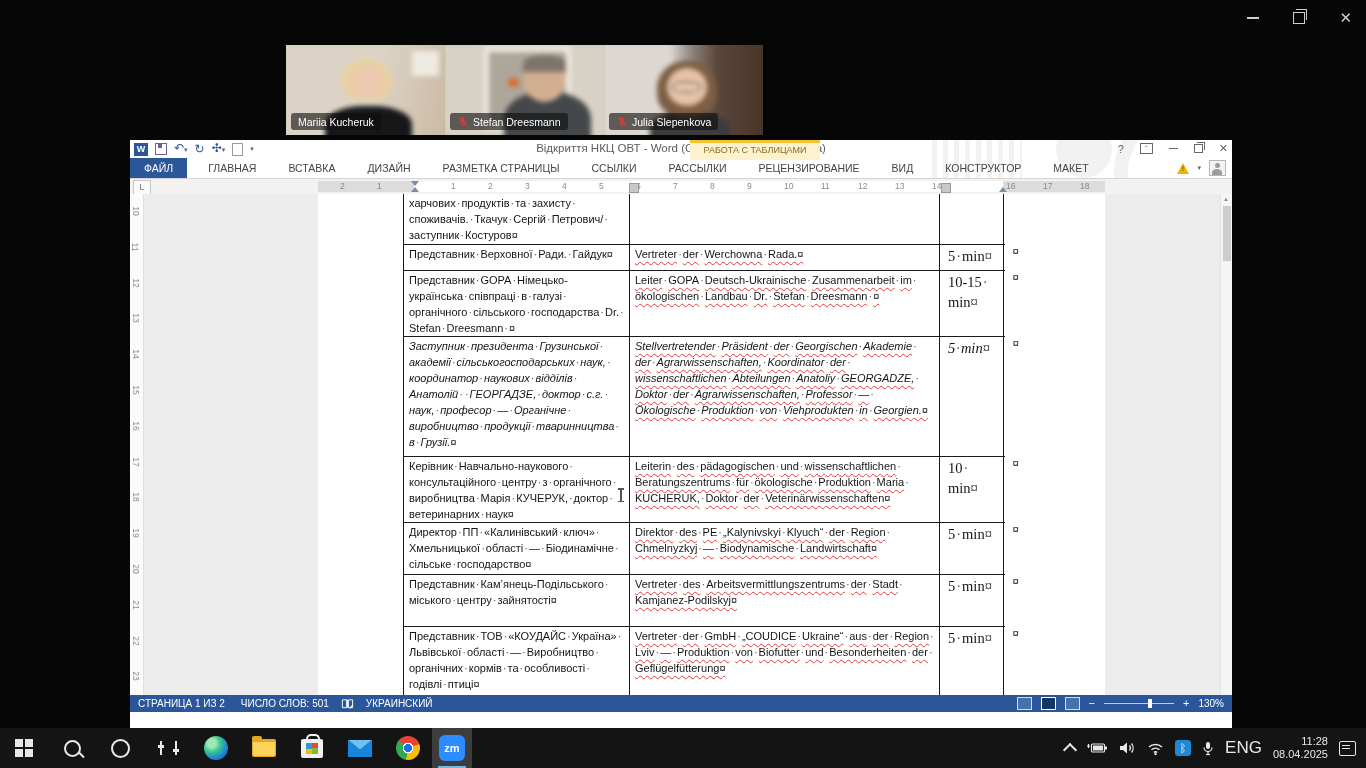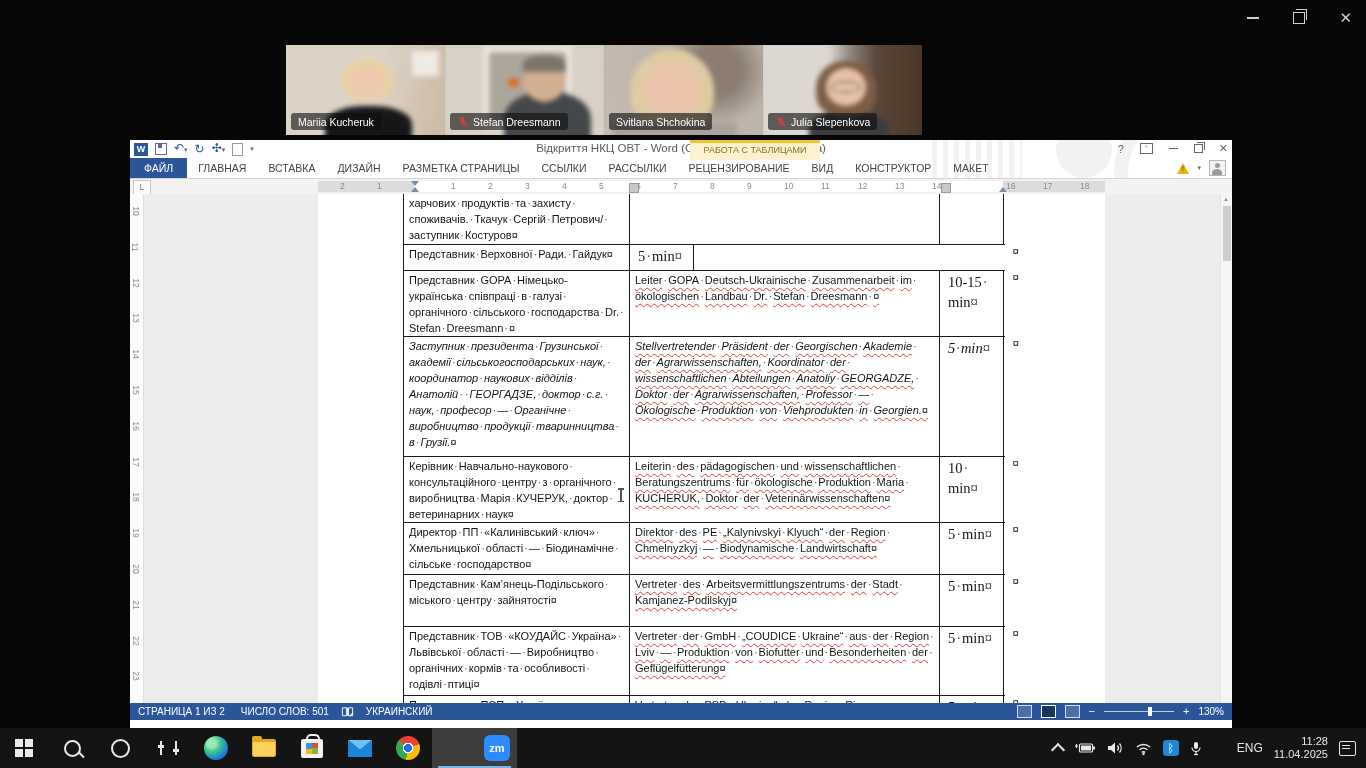--- a/index.html
+++ b/index.html
@@ -64,21 +64,21 @@
   #wtitle{left:0;top:2px;width:100%;text-align:center;font-size:11.5px;color:#5c5c5c;pointer-events:none;}
   #ctx-label{left:560px;top:0;width:130px;height:17px;background:#fdf2d0;border-top:3px solid #f2c42d;
     color:#8a6d1f;font-size:9px;text-align:center;line-height:15px;white-space:nowrap;}
   #wctrl{right:4px;top:2px;display:flex;align-items:center;gap:16px;color:#666;}
   .wc-help{font-size:11px;}
   .wc-ribbon{width:11px;height:9px;border:1px solid #666;font-size:6px;line-height:8px;text-align:center;color:#666;}
   .wc-min{width:9px;height:1.5px;background:#666;}
   .wc-rest{width:7px;height:7px;border:1px solid #666;position:relative;background:#fff;}
   .wc-rest:before{content:"";position:absolute;left:2px;top:-3px;width:7px;height:7px;border:1px solid #666;border-bottom:none;border-left:none;}
   .wc-close{font-size:11px;}
-  #tabrow{left:0;top:18px;width:100%;height:20px;border-bottom:1px solid #d4d4d4;display:flex;align-items:stretch;font-size:10.5px;color:#444;}
+  #tabrow{left:0;top:18px;width:100%;height:20px;border-bottom:1px solid #d4d4d4;display:flex;align-items:stretch;font-size:10.5px;color:#444;gap:10px;}
   .wtab{padding:0 11px;display:flex;align-items:center;white-space:nowrap;}
   .wtab.file{background:#2b579a;color:#fff;padding:0 14px;}
   #acct{right:6px;top:20px;display:flex;align-items:center;gap:8px;}
   .warn-tri{width:0;height:0;border-left:6px solid transparent;border-right:6px solid transparent;border-bottom:11px solid #f0b400;position:relative;}
   .warn-tri:after{content:"!";position:absolute;left:-2px;top:1px;font-size:8px;color:#7a5c00;font-weight:bold;}
   .warn-caret{font-size:7px;color:#666;}
   .person-ic{width:15px;height:14px;border:1px solid #b5b5b5;background:#f3f3f3;position:relative;overflow:hidden;}
   .person-ic:before{content:"";position:absolute;left:4.5px;top:2px;width:5px;height:5px;border-radius:50%;background:#9c9c9c;}
   .person-ic:after{content:"";position:absolute;left:2px;top:8px;width:10px;height:7px;border-radius:50% 50% 0 0;background:#9c9c9c;}
 
@@ -113,34 +113,34 @@
   .fmark{color:#5a5a5a;padding:0 1px;}
   .rowend{position:absolute;right:-14px;top:0;font-size:11.5px;color:#1a1a1a;}
   #ibeam{left:490px;top:295px;width:1.5px;height:12px;background:#555;}
   #ibeam:before,#ibeam:after{content:"";position:absolute;left:-2px;width:5.5px;height:1.5px;background:#555;}
   #ibeam:before{top:-1px;} #ibeam:after{bottom:-1px;}
   #vscroll{right:0;top:0;width:11px;height:100%;background:#f5f5f5;border-left:1px solid #e2e2e2;}
   .scr-arrow{left:2px;font-size:6px;color:#8a8a8a;}
   #vthumb{left:1.5px;top:12px;width:8px;height:55px;background:#cdcdcd;}
 
   
-  #statusbar{left:0;bottom:8px;width:100%;height:17px;background:#2b579a;color:#fff;
+  #statusbar{left:0;bottom:16px;width:100%;height:17px;background:#2b579a;color:#fff;
     display:flex;align-items:center;font-size:10px;}
   .sb-item{padding:0 8px;white-space:nowrap;}
   #sb-right{margin-left:auto;display:flex;align-items:center;gap:9px;padding-right:8px;}
   .viewic{width:13px;height:11px;border:1px solid rgba(255,255,255,.75);background:rgba(255,255,255,.15);}
   .viewic.active{background:#16355f;border-color:#fff;}
   .zm-line{width:70px;height:1px;background:rgba(255,255,255,.7);position:relative;}
   .zm-thumb{position:absolute;left:44px;top:-4px;width:4px;height:9px;background:#fff;}
   .zm-pm{font-size:11px;line-height:11px;}
 
   
   #taskbar{left:0;top:728px;width:1366px;height:40px;background:#141414;display:flex;align-items:center;}
   .tbslot{width:48px;height:40px;display:flex;align-items:center;justify-content:center;flex:none;}
-  .tbslot.activeapp{width:40px;background:#3d3d3d;position:relative;padding-left:45px;}
+  .tbslot.activeapp{width:40px;background:#3d3d3d;position:relative;}
   .tbslot.activeapp:after{content:"";position:absolute;left:6px;right:6px;bottom:0;height:2.5px;background:#76b5e7;}
   .win-logo{display:grid;grid-template-columns:8px 8px;grid-template-rows:8px 8px;gap:1.5px;}
   .win-logo i{background:#e8e8e8;}
   .srch{width:13px;height:13px;border:2px solid #e8e8e8;border-radius:50%;position:relative;}
   .srch:after{content:"";position:absolute;left:12px;top:12px;width:7px;height:2px;background:#e8e8e8;transform:rotate(45deg);}
   .cort{width:15px;height:15px;border:2px solid #e8e8e8;border-radius:50%;}
   .tview{width:17px;height:14px;display:flex;justify-content:space-between;}
   .tview i{width:2px;height:100%;background:#e8e8e8;position:relative;}
   .tview i:after{content:"";position:absolute;left:-2px;top:4px;width:6px;height:3px;background:#e8e8e8;}
   .tview i:nth-child(2):after{top:8px;}
@@ -157,21 +157,21 @@
   .mailic:before{content:"";position:absolute;left:0;top:-9px;width:24px;height:17px;background:#6cc3f0;transform:rotate(0);
     clip-path:polygon(0 0,50% 100%,100% 0);top:0;height:10px;}
   .chrome{width:24px;height:24px;border-radius:50%;
     background:radial-gradient(circle,#1a73e8 0 23%,#fff 23% 32%,transparent 32%),
     conic-gradient(from -50deg,#ea4335 0 120deg,#fbbc05 0 240deg,#34a853 0 360deg);}
   .zmic{width:26px;height:26px;border-radius:6px;background:#2d8cff;color:#fff;font-size:11px;font-weight:bold;
     display:flex;align-items:center;justify-content:center;}
   #tray{margin-left:auto;display:flex;align-items:center;gap:11px;padding-right:10px;color:#e8e8e8;}
   .tray-ic{display:flex;align-items:center;}
   .chev{width:8px;height:8px;border-left:2px solid #e8e8e8;border-top:2px solid #e8e8e8;transform:rotate(45deg);margin-top:3px;}
-  .lang{font-size:12px;margin-left:24px;}
+  .lang{font-size:17px;}
   #clock{font-size:11px;line-height:13px;text-align:right;}
   .btsq{width:16px;height:16px;background:#1f87d4;border-radius:3px;color:#fff;font-size:11px;
     display:flex;align-items:center;justify-content:center;}
   .notif{width:15px;height:13px;border:1.5px solid #e8e8e8;border-radius:2px;position:relative;}
   .notif:after{content:"";position:absolute;left:2px;top:3px;width:8px;height:1.5px;background:#e8e8e8;box-shadow:0 3px 0 #e8e8e8;}
 </style>
 </head>
 <body>
 
 <div id="screen">
@@ -203,30 +203,20 @@
           <div class="abs hair2"></div>
       </div>
       <div class="vlabel">
         <svg class="micmute" viewBox="0 0 16 16">
           <rect x="6" y="1.5" width="4" height="7.5" rx="2" fill="#e23b3b"></rect>
           <path d="M4 7.5a4 4 0 0 0 8 0" stroke="#e23b3b" fill="none" stroke-width="1.2"></path>
           <line x1="8" y1="11.5" x2="8" y2="14" stroke="#e23b3b" stroke-width="1.2"></line>
           <line x1="2.5" y1="1.5" x2="13.5" y2="13.5" stroke="#e23b3b" stroke-width="1.6"></line>
         </svg>
         <span>Stefan Dreesmann</span>
-      </div>
-    </div>
-    <div class="vtile">
-      <div class="scene sc4">
-        <div class="abs hair4"></div>
-          <div class="abs head4"></div>
-          <div class="abs body4"></div>
-      </div>
-      <div class="vlabel">
-        <span>Svitlana Shchokina</span>
       </div>
     </div>
     <div class="vtile">
       <div class="scene sc5">
         <div class="abs body5"></div>
           <div class="abs hair5"></div>
           <div class="abs head5"></div>
           <div class="abs gl5"></div>
       </div>
       <div class="vlabel">
@@ -305,20 +295,21 @@
       </div>
 
       <div id="wtable" class="abs">
         <div class="trow h0">
           <div class="tc tc1 doc-cell"><span>харчових</span><span class="fmark">·</span>​<span>продуктів</span><span class="fmark">·</span>​<span>та</span><span class="fmark">·</span>​<span>захисту</span><span class="fmark">·</span>​<span>споживачів.</span><span class="fmark">·</span>​<span>Ткачук</span><span class="fmark">·</span>​<span>Сергій</span><span class="fmark">·</span>​<span>Петрович/</span><span class="fmark">·</span>​<span>заступник</span><span class="fmark">·</span>​<span>Костуров¤</span></div>
           <div class="tc tc2 doc-cell"></div>
           <div class="tc tc3 doc-cell"></div>
         </div>
         <div class="trow h1">
           <div class="tc tc1 doc-cell"><span>Представник</span><span class="fmark">·</span>​<span>Верховної</span><span class="fmark">·</span>​<span>Ради.</span><span class="fmark">·</span>​<span>Гайдук¤</span></div>
+          <div class="tc tc2 doc-cell"><span class="sp">Vertreter</span><span class="fmark">·</span>​<span class="sp">der</span><span class="fmark">·</span>​<span class="sp">Werchowna</span><span class="fmark">·</span>​<span class="sp">Rada.¤</span></div>
           <div class="tc tc3 doc-cell"><span>5</span><span class="fmark">·</span>​<span>min¤</span></div>
           <span class="rowend">¤</span>
         </div>
         <div class="trow h2">
           <div class="tc tc1 doc-cell"><span>Представник</span><span class="fmark">·</span>​<span>GOPA</span><span class="fmark">·</span>​<span>Німецько-українська</span><span class="fmark">·</span>​<span>співпраці</span><span class="fmark">·</span>​<span>в</span><span class="fmark">·</span>​<span>галузі</span><span class="fmark">·</span>​<span>органічного</span><span class="fmark">·</span>​<span>сільського</span><span class="fmark">·</span>​<span>господарства</span><span class="fmark">·</span>​<span>Dr.</span><span class="fmark">·</span>​<span>Stefan</span><span class="fmark">·</span>​<span>Dreesmann</span><span class="fmark">·</span>​<span>¤</span></div>
           <div class="tc tc2 doc-cell"><span class="sp">Leiter</span><span class="fmark">·</span>​<span class="sp">GOPA</span><span class="fmark">·</span>​<span class="sp">Deutsch-Ukrainische</span><span class="fmark">·</span>​<span class="sp">Zusammenarbeit</span><span class="fmark">·</span>​<span class="sp">im</span><span class="fmark">·</span>​<span class="sp">ökologischen</span><span class="fmark">·</span>​<span class="sp">Landbau</span><span class="fmark">·</span>​<span class="sp">Dr.</span><span class="fmark">·</span>​<span class="sp">Stefan</span><span class="fmark">·</span>​<span class="sp">Dreesmann</span><span class="fmark">·</span>​<span class="sp">¤</span></div>
           <div class="tc tc3 doc-cell"><span>10-15</span><span class="fmark">·</span>​<span>min¤</span></div>
           <span class="rowend">¤</span>
         </div>
         <div class="trow h3">
@@ -450,19 +441,19 @@
       <div class="btsq">ᛒ</div>
       <svg class="tray-ic" width="12" height="15" viewBox="0 0 12 15">
         <rect x="4" y="1" width="4" height="7" rx="2" fill="#e8e8e8"></rect>
         <path d="M2 6.5 a4 4 0 0 0 8 0" stroke="#e8e8e8" fill="none" stroke-width="1.2"></path>
         <line x1="6" y1="10.5" x2="6" y2="13" stroke="#e8e8e8" stroke-width="1.2"></line>
         <line x1="4" y1="13.5" x2="8" y2="13.5" stroke="#e8e8e8" stroke-width="1.2"></line>
       </svg>
       <span class="lang">ENG</span>
       <div id="clock">
         <div>11:28</div>
-        <div>11.04.2025</div>
+        <div>08.04.2025</div>
       </div>
       <div class="notif"></div>
     </div>
   </div>
 
 </div>
 
 </body></html>

